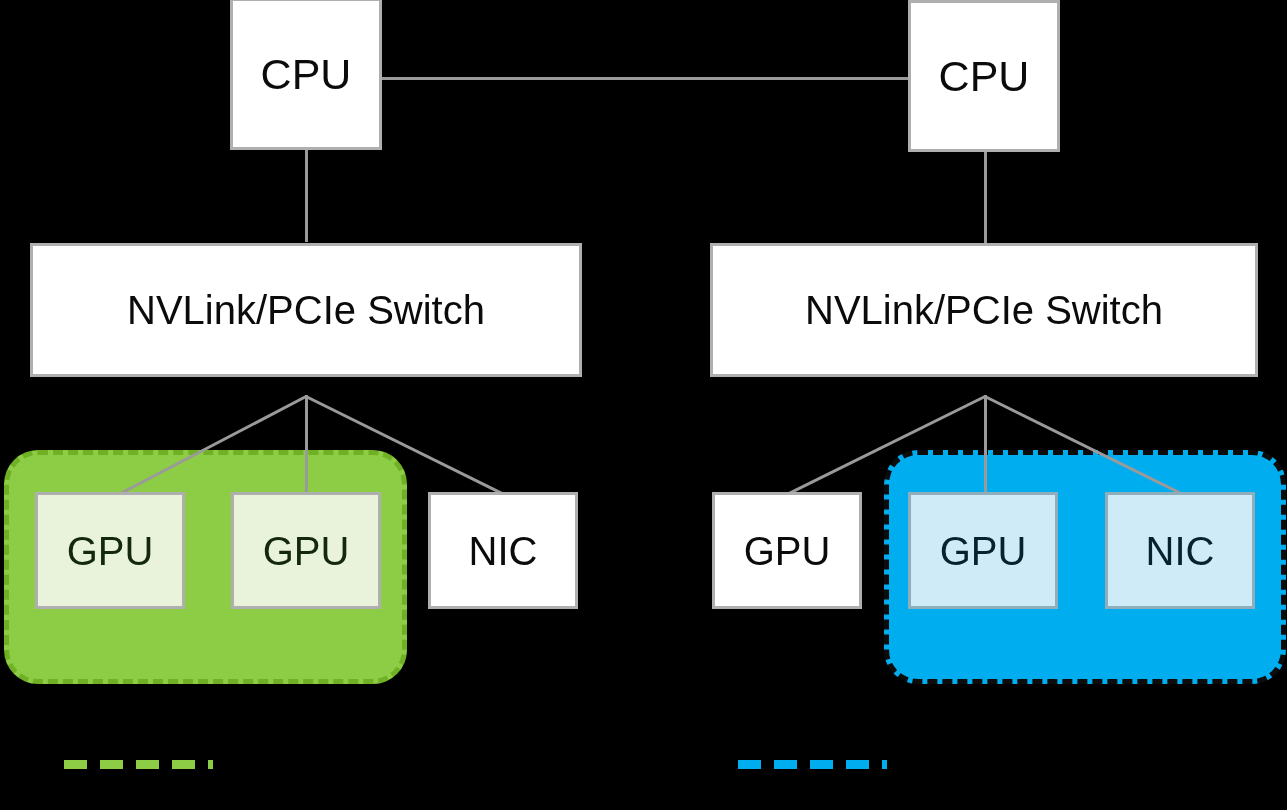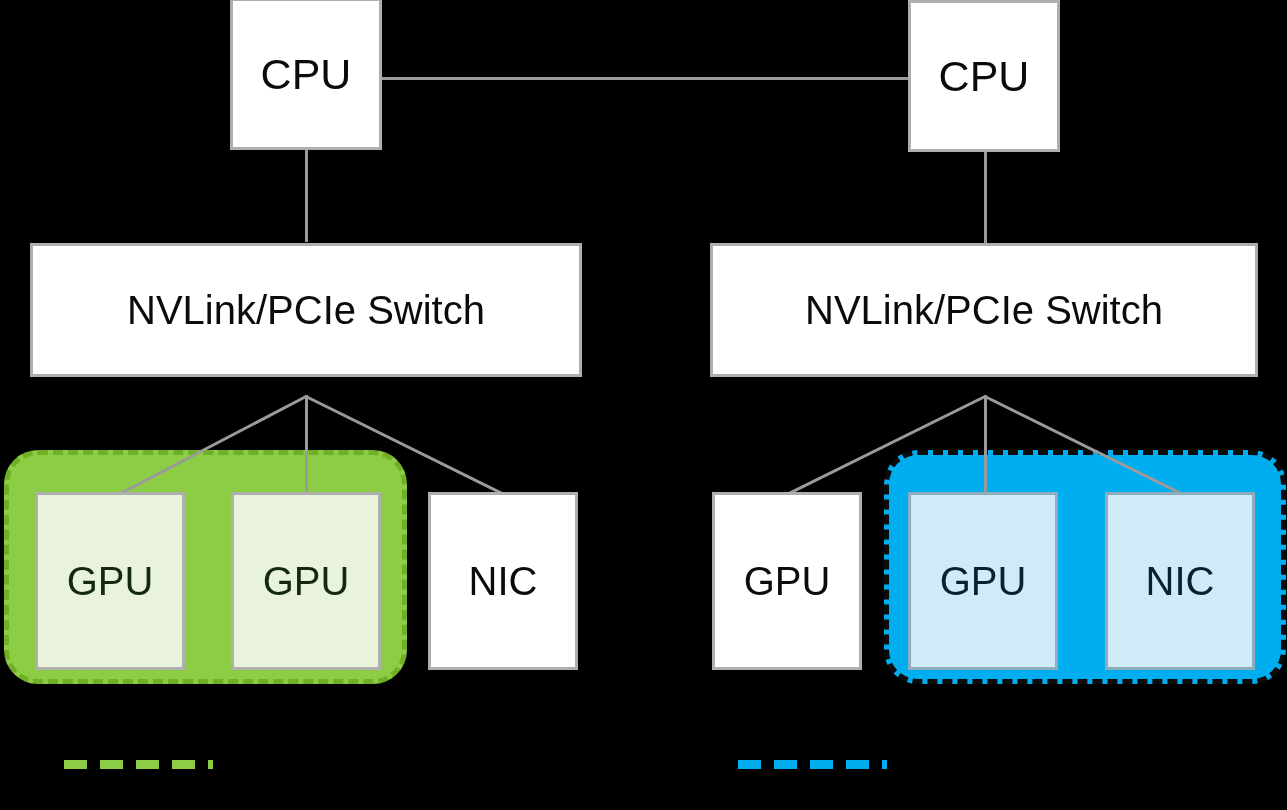--- a/index.html
+++ b/index.html
@@ -35,21 +35,21 @@
 
   
   .cpu { width: 152px; height: 152px; }
   .cpu .label { font-size: 43px; }
 
   
   .switch { height: 134px; }
   .switch .label { font-size: 40px; }
 
   
-  .leaf { width: 150px; height: 178px; }
+  .leaf { width: 150px; height: 117px; }
   .leaf .label { font-size: 40px; }
 
   
   .leaf.in-green {
     background: #E9F3DC;
     border-color: #AFAFAF;
     color: #14280B;
   }
   .leaf.in-blue {
     background: #CFEBF8;

